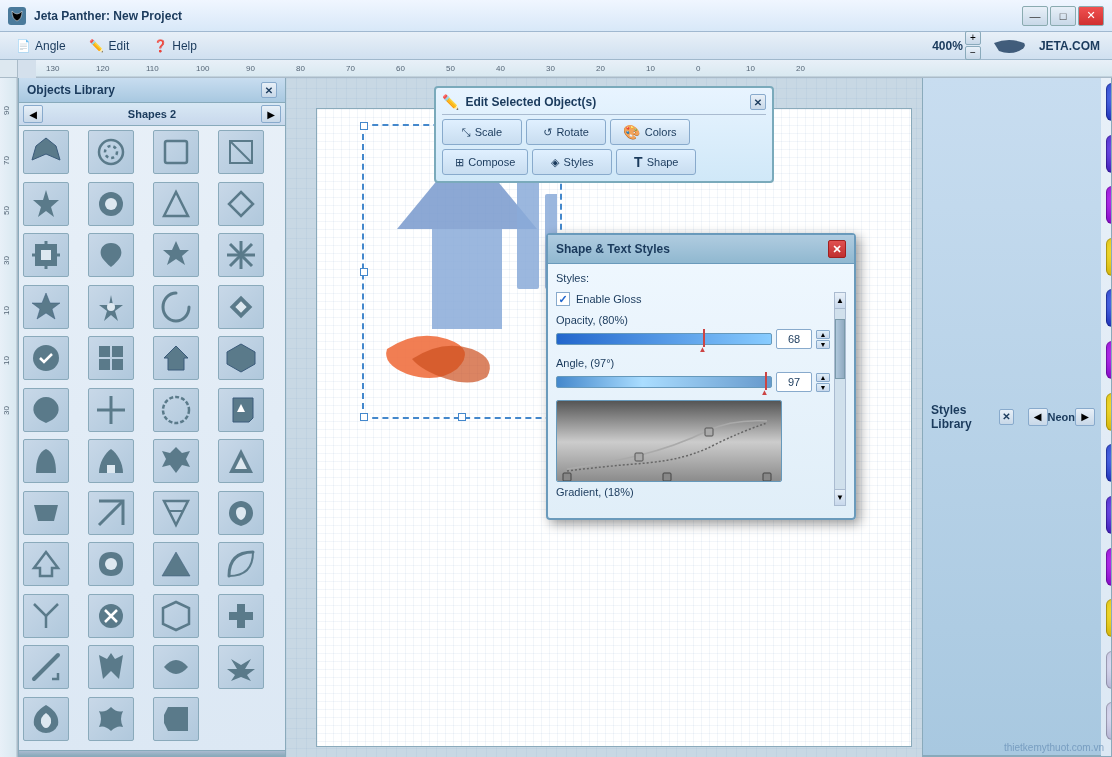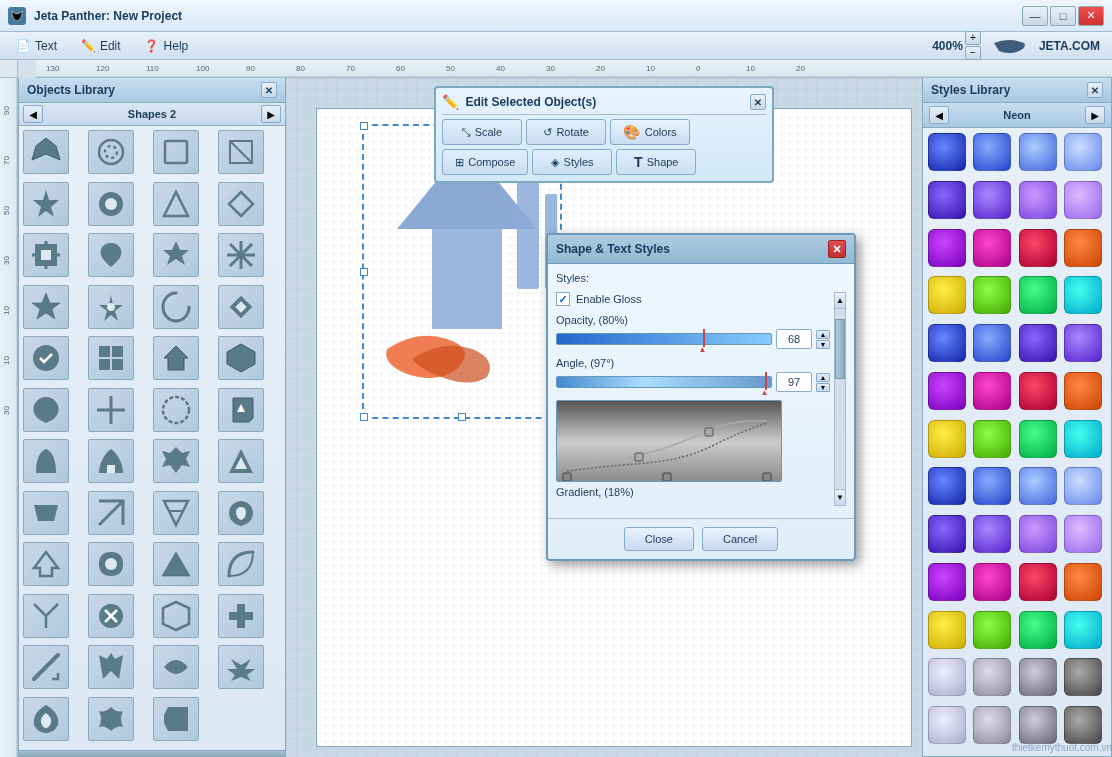--- a/index.html
+++ b/index.html
@@ -170,21 +170,21 @@
       justify-content: center;
     }
 
     
     .styles-library {
       width: 190px;
       background: linear-gradient(to bottom, #e8f0f8, #dce8f4);
       border: 1px solid #8aaabb;
       border-top: none;
       display: flex;
-      flex-direction: column;
+      flex-direction: row;
     }
     .styles-nav {
       display: flex;
       align-items: center;
       justify-content: space-between;
       padding: 3px 6px;
       background: linear-gradient(to bottom, #c8ddf0, #a8c8e0);
       border-bottom: 1px solid #88aabb;
     }
     .styles-grid {
@@ -351,21 +351,21 @@
       cursor: pointer;
       font-size: 11px;
       color: #1a3a5c;
       min-width: 70px;
       text-align: center;
     }
 
     .watermark {
       position: absolute;
       bottom: 4px;
-      right: 0;
+      right: 8px;
       font-size: 10px;
       color: rgba(100,140,180,0.7);
     }
 
     
     .swatch-blue-dark { background: radial-gradient(circle at 40% 35%, #6688ff, #1122aa); }
     .swatch-blue-mid { background: radial-gradient(circle at 40% 35%, #88aaff, #2244cc); }
     .swatch-blue-light { background: radial-gradient(circle at 40% 35%, #aaccff, #4466dd); }
     .swatch-blue-bright { background: radial-gradient(circle at 40% 35%, #ccddff, #6688ee); }
     .swatch-purple-dark { background: radial-gradient(circle at 40% 35%, #8866ff, #3311aa); }
@@ -400,21 +400,21 @@
   <div class="title-bar-controls">
     <div class="title-bar-btn">—</div>
     <div class="title-bar-btn">□</div>
     <div class="title-bar-btn" style="background: linear-gradient(to bottom, #f05050, #d03030); color: white;">✕</div>
   </div>
 </div>
 
 <div class="menu-bar">
   <div class="menu-item">
     <span>📄</span>
-    <span>Text</span>
+    <span>Angle</span>
   </div>
   <div class="menu-item">
     <span>✏️</span>
     <span>Edit</span>
   </div>
   <div class="menu-item">
     <span>❓</span>
     <span>Help</span>
   </div>
   <div class="menu-separator"></div>
@@ -912,24 +912,20 @@
             </div>
 
             <div style="width:12px;background:#d0e0ec;border:1px solid #aabbd0;display:flex;flex-direction:column;">
               <div style="width:100%;height:16px;background:linear-gradient(to bottom,#e8f0f8,#c8d8ec);border-bottom:1px solid #aabbd0;display:flex;align-items:center;justify-content:center;font-size:8px;cursor:pointer;">▲</div>
               <div style="flex:1;position:relative;">
                 <div style="position:absolute;top:10px;width:100%;height:60px;background:linear-gradient(to right,#b0c8dc,#90aac0);border:1px solid #7a9aaa;cursor:pointer;"></div>
               </div>
               <div style="width:100%;height:16px;background:linear-gradient(to bottom,#e8f0f8,#c8d8ec);border-top:1px solid #aabbd0;display:flex;align-items:center;justify-content:center;font-size:8px;cursor:pointer;">▼</div>
             </div>
           </div>
-        </div>
-        <div class="dialog-footer">
-          <div class="footer-btn">Close</div>
-          <div class="footer-btn">Cancel</div>
         </div>
       </div>
     </div>
   </div>
 
   <div class="styles-library">
     <div class="panel-header">
       <span>Styles Library</span>
       <div style="width:16px;height:16px;background:linear-gradient(to bottom,#e8f0f8,#c8d8e8);border:1px solid #88aacc;border-radius:2px;display:flex;align-items:center;justify-content:center;cursor:pointer;font-size:10px;">✕</div>
     </div>

